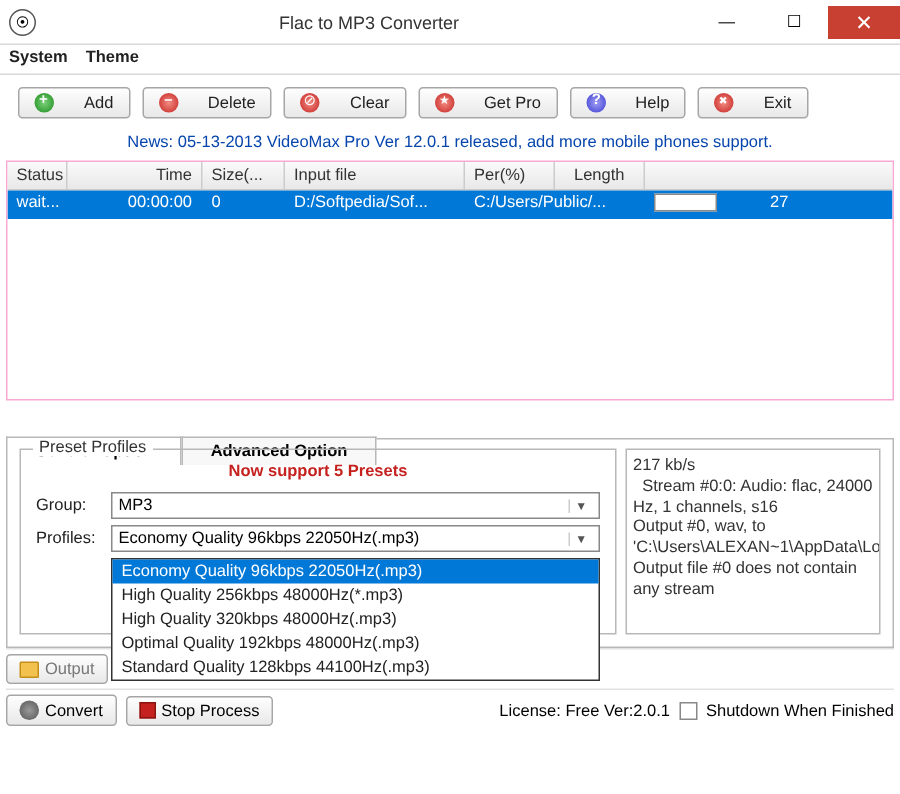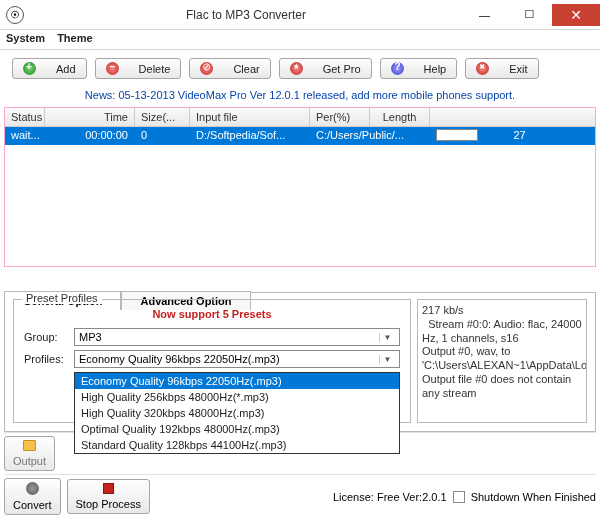--- a/index.html
+++ b/index.html
@@ -45,21 +45,21 @@
 .frow { display:flex; align-items:center; margin:4px 0; gap:4px; position:relative;}
 .frow label{ width:46px; color:#222;}
 .combo { flex:1; border:1px solid #888; background:#fff; padding:2px 4px; position:relative; display:flex; align-items:center;}
 .combo .arrow { width:16px; text-align:center; border-left:1px solid #ccc; font-size:8px; color:#555;}
 .combo .val { flex:1; overflow:hidden; white-space:nowrap;}
 .dropdown { position:absolute; left:50px; right:0; top:22px; background:#fff; border:1px solid #333; z-index:50; }
 .dropdown .opt { padding:2px 6px; color:#222; }
 .dropdown .opt.sel { background:#0078d7; color:#fff; }
 .infopane { width:170px; border:1px solid #b8b8b8; background:#fff; padding:4px; font-size:10px; color:#333; line-height:1.25; overflow:hidden;}
 .footer1,.footer2 { display:flex; align-items:center; margin:0 4px; padding:3px 0; gap:6px; border-top:1px solid #e2e2e2;}
-.btn2 { display:inline-flex; align-items:center; gap:4px; border:1px solid #a6a6a6; background:linear-gradient(#fefefe,#e8e8e8); padding:3px 8px; border-radius:3px; cursor:pointer;flex-direction:column;}
+.btn2 { display:inline-flex; align-items:center; gap:4px; border:1px solid #a6a6a6; background:linear-gradient(#fefefe,#e8e8e8); padding:3px 8px; border-radius:3px; cursor:pointer;}
 .ic-folder{width:13px;height:11px;background:#f2c14e;border:1px solid #c49018;display:inline-block;border-radius:1px;}
 .ic-gear{width:13px;height:13px;background:radial-gradient(#999,#555);border-radius:50%;display:inline-block;}
 .ic-stop{width:11px;height:11px;background:#c5221f;border:1px solid #8a1410;display:inline-block;}
 .spacer{flex:1;}
 .chk{width:12px;height:12px;border:1px solid #888;display:inline-block;background:#fff;}
 .muted{color:#777;}
 </style>
 </head>
 <body>
 

